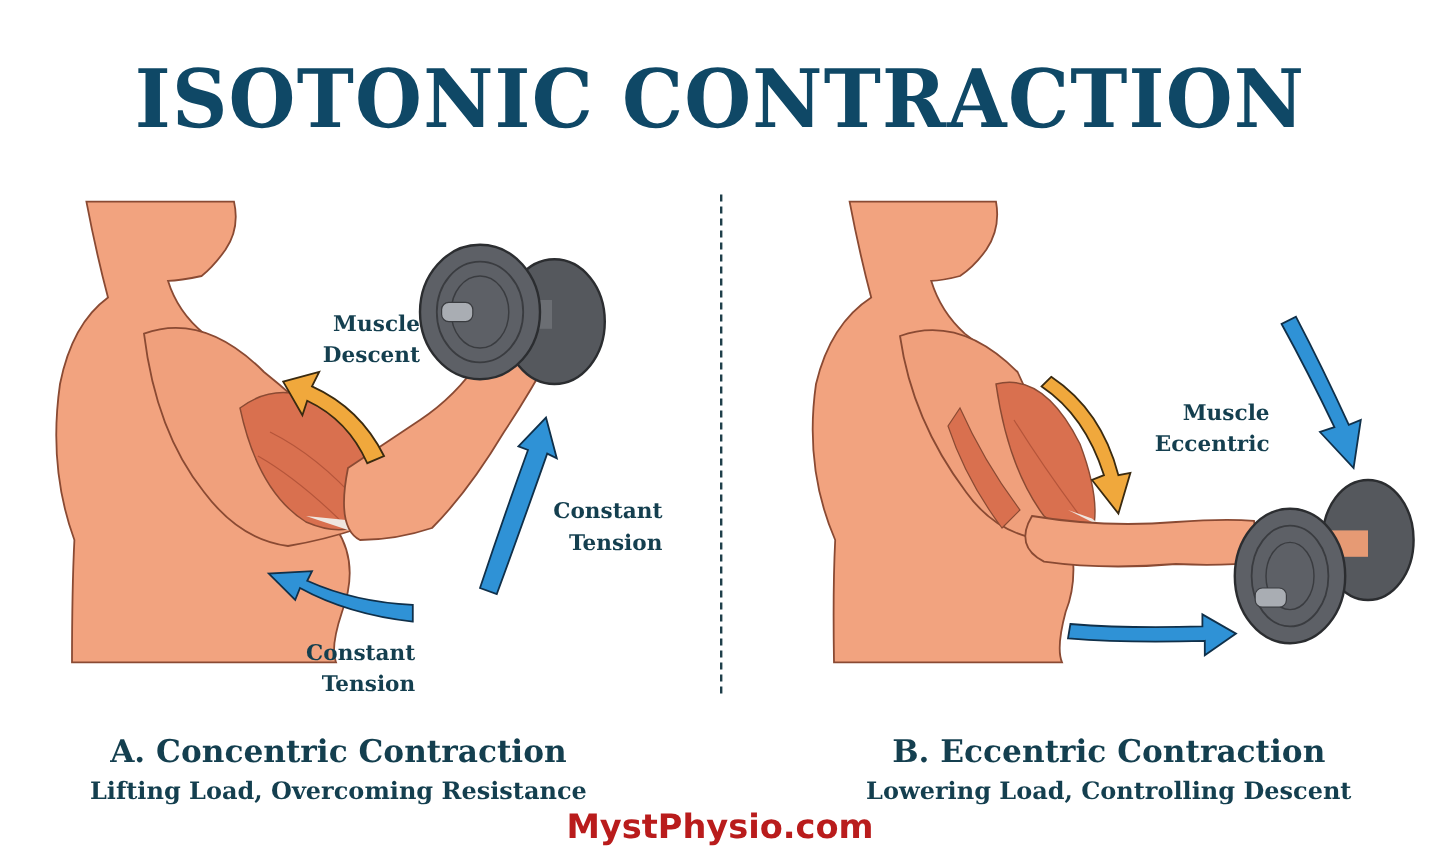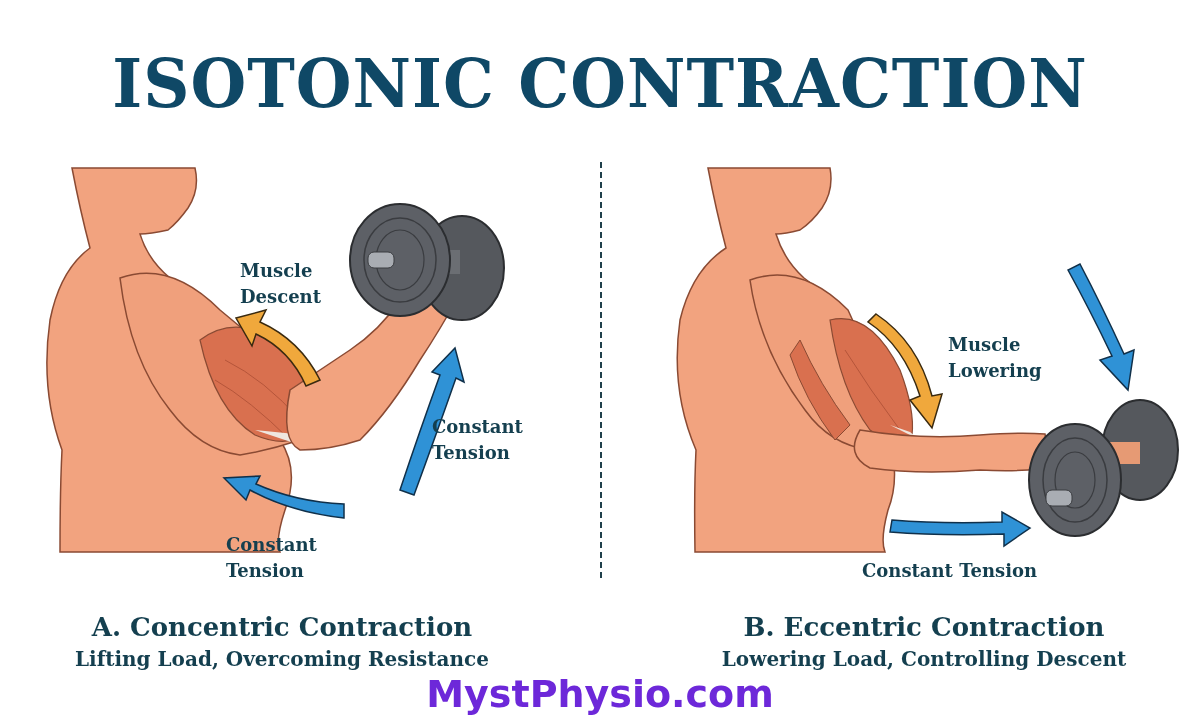--- a/index.html
+++ b/index.html
@@ -10,31 +10,31 @@
     color:#0f4866; line-height:1; transform:scaleY(1.05);
   }
   .divider {
     position:absolute; left:600px; top:162px; width:0; height:416px;
     border-left:2px dashed #1f3f4a;
   }
   .panel { position:absolute; top:150px; width:600px; height:440px; }
   .panel svg { position:absolute; left:0; top:0; }
   .label {
     position:absolute; font-family:"DejaVu Serif", serif; font-weight:bold;
-    color:#143f4f; font-size:18px; line-height:26px; text-align:left;
+    color:#143f4f; font-size:18px; line-height:26px; text-align:right;
   }
   .caption {
     position:absolute; width:600px; text-align:center; color:#143f4f;
     font-family:"DejaVu Serif", serif; font-weight:bold;
   }
   .caption .h { font-size:26px; line-height:34px; }
   .caption .s { font-size:20px; line-height:30px; }
   .watermark {
     position:absolute; left:0; top:672px; width:1200px; text-align:center;
-    font-family:"DejaVu Sans", sans-serif; font-weight:bold; font-size:38px; color:#6d28d9;
+    font-family:"DejaVu Sans", sans-serif; font-weight:bold; font-size:28px; color:#b91c1c;
   }
 </style>
 </head>
 <body>
 
 <div class="title">ISOTONIC CONTRACTION</div>
 
 <div class="divider"></div>
 
 <div class="panel" style="left:0;">
@@ -101,23 +101,22 @@
     </g>
 
     <path d="M268 172 Q304 196 320 246 L310 250 L332 278 L342 244 L332 246 Q318 192 276 164 Z" fill="#f0a83c" stroke="#3a2a10" stroke-width="1.5"></path>
 
     <path d="M468 120 Q490 160 512 206 L500 210 L528 240 L534 200 L524 204 Q502 156 480 114 Z" fill="#2f92d6" stroke="#10304a" stroke-width="1.5"></path>
 
     <path d="M290 382 Q340 386 404 384 L404 396 L430 378 L402 362 L402 372 Q342 374 292 370 Z" fill="#2f92d6" stroke="#10304a" stroke-width="1.5"></path>
   </svg>
   <div class="label" style="left:348px;top:182px;width:110px;">
     <div>Muscle</div>
-    <div>Lowering</div>
+    <div>Eccentric</div>
   </div>
-  <div class="label" style="left:262px;top:408px;width:200px;">Constant Tension</div>
 </div>
 
 <div class="caption" style="left:-18px;top:610px;">
   <div class="h">A. Concentric Contraction</div>
   <div class="s">Lifting Load, Overcoming Resistance</div>
 </div>
 <div class="caption" style="left:624px;top:610px;">
   <div class="h">B. Eccentric Contraction</div>
   <div class="s">Lowering Load, Controlling Descent</div>
 </div>

